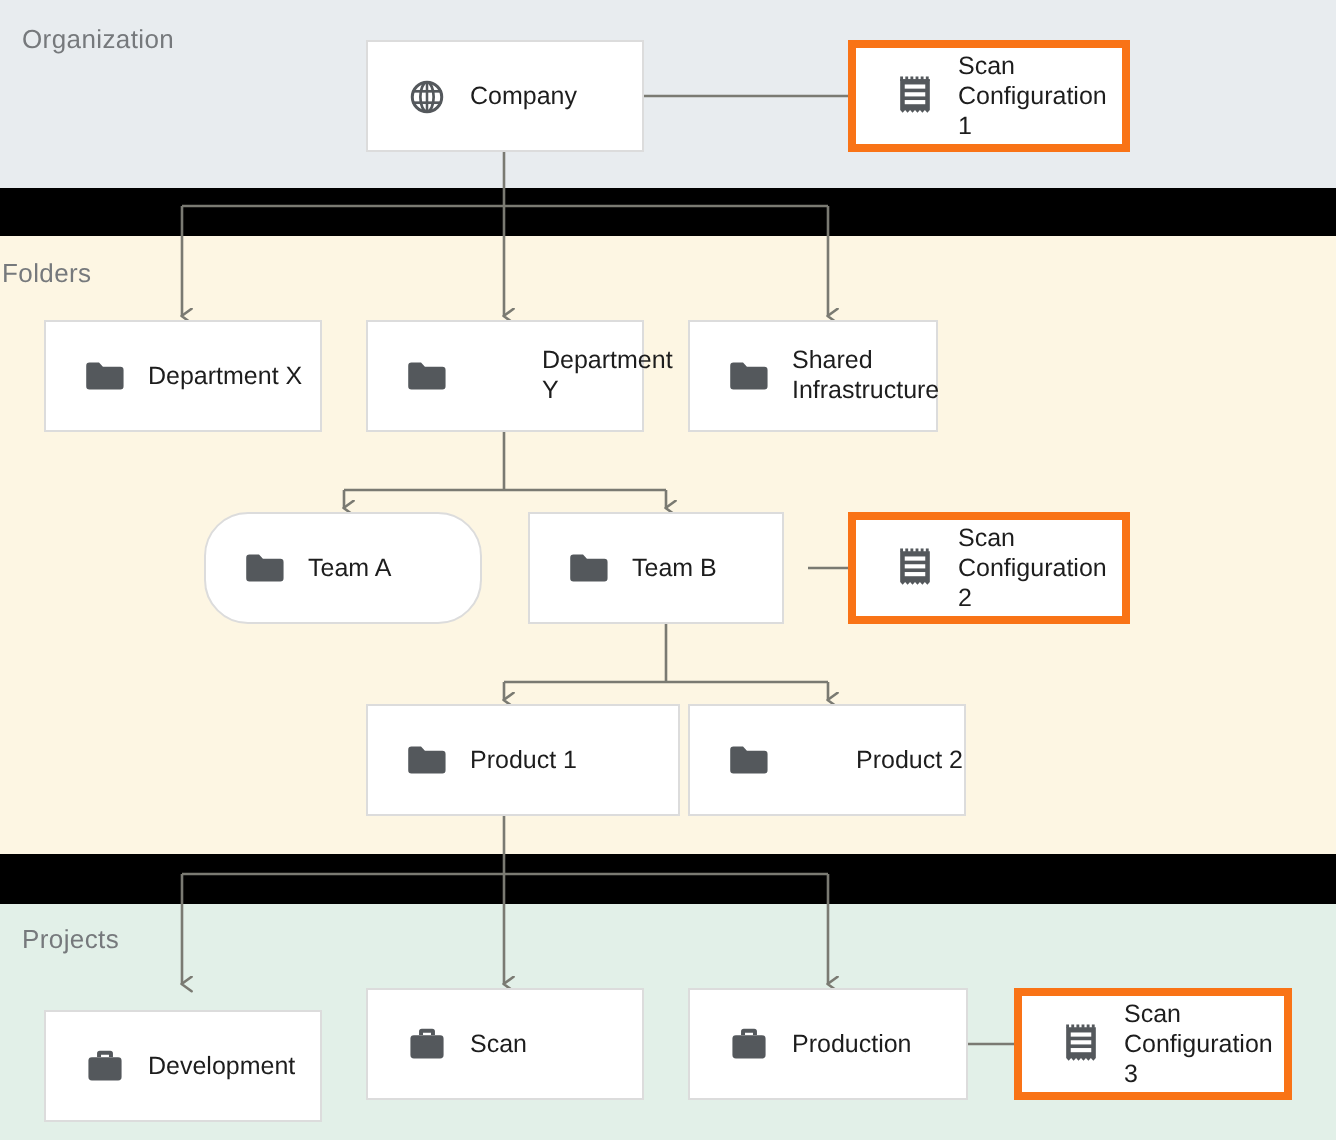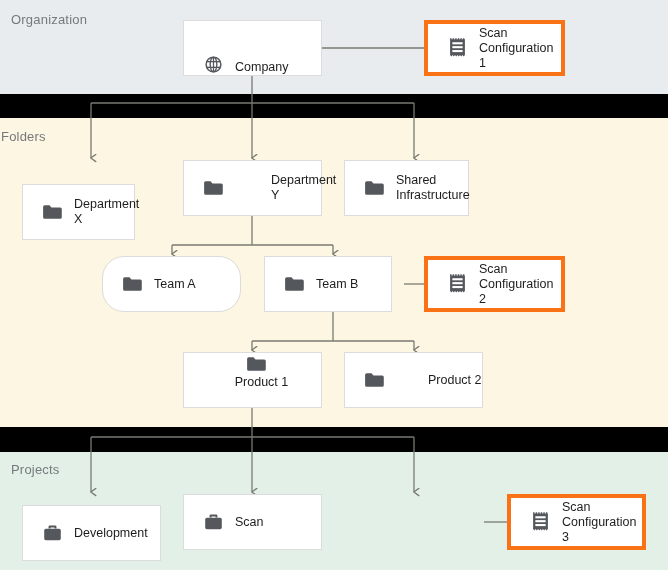--- a/index.html
+++ b/index.html
@@ -122,21 +122,21 @@
       <path d="M252,408 L252,437"></path>
       <path d="M91,437 L414,437"></path>
       <path d="M91,437 L91,492" marker-end="url(#arrowhead)"></path>
       <path d="M252,437 L252,492" marker-end="url(#arrowhead)"></path>
       <path d="M414,437 L414,492" marker-end="url(#arrowhead)"></path>
 
       <path d="M484,522 L507,522"></path>
     </g>
   </svg>
 
-  <div class="node" style="left:183px; top:20px; width:139px; height:56px;align-items:flex-end;">
+  <div class="node" style="left:183px; top:20px; width:139px; height:56px;">
     <span class="ico">
       <svg width="19" height="19" viewBox="0 0 24 24">
         <circle cx="12" cy="12" r="9.3" fill="none" stroke="#54585c" stroke-width="1.9"></circle>
         <ellipse cx="12" cy="12" rx="4.2" ry="9.3" fill="none" stroke="#54585c" stroke-width="1.7"></ellipse>
         <line x1="2.9" y1="8.4" x2="21.1" y2="8.4" stroke="#54585c" stroke-width="1.7"></line>
         <line x1="2.9" y1="15.6" x2="21.1" y2="15.6" stroke="#54585c" stroke-width="1.7"></line>
         <line x1="12" y1="2.7" x2="12" y2="21.3" stroke="#54585c" stroke-width="1.6"></line>
       </svg>
     </span>
     <span class="lbl">Company</span>
@@ -157,21 +157,21 @@
           <rect x="10.3" y="0.2" width="1.5" height="1.8"></rect>
           <rect x="13.0" y="0.2" width="1.5" height="1.8"></rect>
           <rect x="15.7" y="0.2" width="1.5" height="1.8"></rect>
         </g>
       </svg>
     </span>
     <span class="lbl">Scan
 Configuration 1</span>
   </div>
 
-  <div class="node" style="left:22px; top:160px; width:113px; height:56px;margin-top:24px;">
+  <div class="node" style="left:22px; top:160px; width:139px; height:56px;">
     <span class="ico">
       <svg width="20" height="16" viewBox="0 0 22 18">
         <path d="M1,3.2 a1.8,1.8 0 0 1 1.8,-1.8 h5.4 l2.2,2.4 h9.8 a1.8,1.8 0 0 1 1.8,1.8 v9.2 a1.8,1.8 0 0 1 -1.8,1.8 h-17.4 a1.8,1.8 0 0 1 -1.8,-1.8 z" fill="#54585c"></path>
       </svg>
     </span>
     <span class="lbl">Department X</span>
   </div>
 
   <div class="node" style="left:183px; top:160px; width:139px; height:56px;gap:36px;">
     <span class="ico">
@@ -224,21 +224,21 @@
           <rect x="10.3" y="0.2" width="1.5" height="1.8"></rect>
           <rect x="13.0" y="0.2" width="1.5" height="1.8"></rect>
           <rect x="15.7" y="0.2" width="1.5" height="1.8"></rect>
         </g>
       </svg>
     </span>
     <span class="lbl">Scan
 Configuration 2</span>
   </div>
 
-  <div class="node" style="left:183px; top:352px; width:139px; height:56px;flex-direction:column;">
+  <div class="node" style="left:183px; top:352px; width:157px; height:56px;">
     <span class="ico">
       <svg width="20" height="16" viewBox="0 0 22 18">
         <path d="M1,3.2 a1.8,1.8 0 0 1 1.8,-1.8 h5.4 l2.2,2.4 h9.8 a1.8,1.8 0 0 1 1.8,1.8 v9.2 a1.8,1.8 0 0 1 -1.8,1.8 h-17.4 a1.8,1.8 0 0 1 -1.8,-1.8 z" fill="#54585c"></path>
       </svg>
     </span>
     <span class="lbl">Product 1</span>
   </div>
 
   <div class="node" style="left:344px; top:352px; width:139px; height:56px;gap:32px;">
     <span class="ico">
@@ -262,20 +262,29 @@
   <div class="node" style="left:183px; top:494px; width:139px; height:56px;">
     <span class="ico">
       <svg width="19" height="18" viewBox="0 0 22 20">
         <path d="M8.0,1.2 h6.0 a1.6,1.6 0 0 1 1.6,1.6 v2.0 h-2.3 v-1.3 h-4.6 v1.3 h-2.3 v-2.0 a1.6,1.6 0 0 1 1.6,-1.6 z" fill="#54585c"></path>
         <rect x="1.4" y="5.0" width="19.2" height="13.4" rx="2.0" fill="#54585c"></rect>
       </svg>
     </span>
     <span class="lbl">Scan</span>
   </div>
 
+  <div class="node" style="left:344px; top:494px; width:140px; height:56px;">
+    <span class="ico">
+      <svg width="19" height="18" viewBox="0 0 22 20">
+        <path d="M8.0,1.2 h6.0 a1.6,1.6 0 0 1 1.6,1.6 v2.0 h-2.3 v-1.3 h-4.6 v1.3 h-2.3 v-2.0 a1.6,1.6 0 0 1 1.6,-1.6 z" fill="#54585c"></path>
+        <rect x="1.4" y="5.0" width="19.2" height="13.4" rx="2.0" fill="#54585c"></rect>
+      </svg>
+    </span>
+    <span class="lbl">Production</span>
+  </div>
 
   <div class="node scan" style="left:507px; top:494px; width:139px; height:56px;">
     <span class="ico">
       <svg width="19" height="21" viewBox="0 0 20 22">
         <path d="M2.2,1.6 h15.6 v16.3 l-1.3,1.4 -1.3,-1.4 -1.3,1.4 -1.3,-1.4 -1.3,1.4 -1.3,-1.4 -1.3,1.4 -1.3,-1.4 -1.3,1.4 -1.3,-1.4 -1.3,1.4 -1.3,-1.4 z" fill="#54585c"></path>
         <rect x="4.6" y="4.4" width="10.8" height="2.2" fill="#ffffff"></rect>
         <rect x="4.6" y="8.5" width="10.8" height="2.2" fill="#ffffff"></rect>
         <rect x="4.6" y="12.6" width="10.8" height="2.2" fill="#ffffff"></rect>
         <g fill="#54585c">
           <rect x="2.2" y="0.2" width="1.5" height="1.8"></rect>

